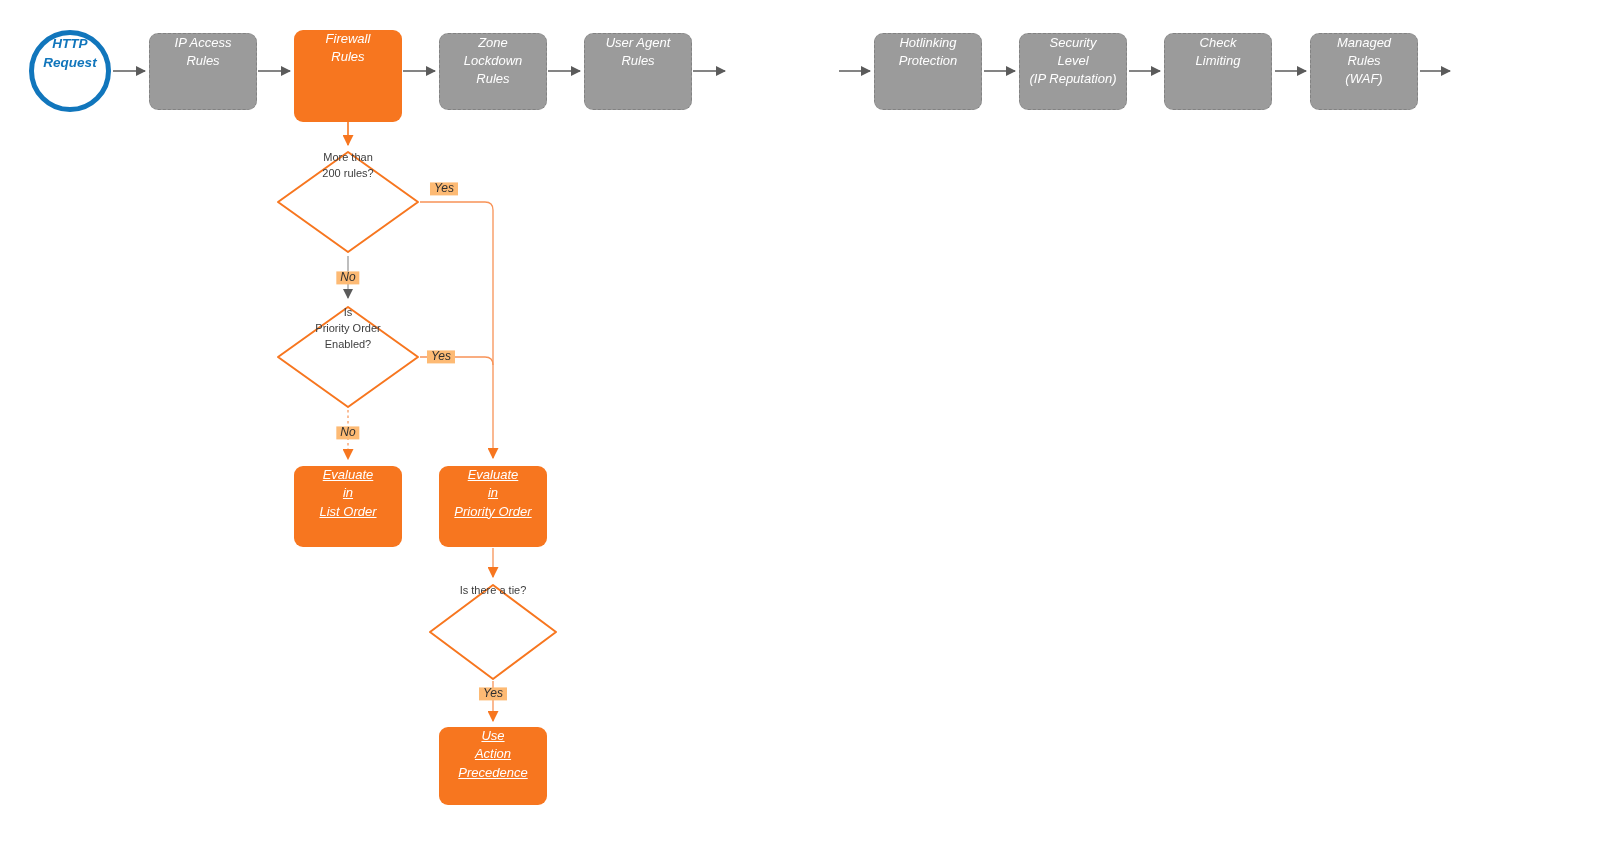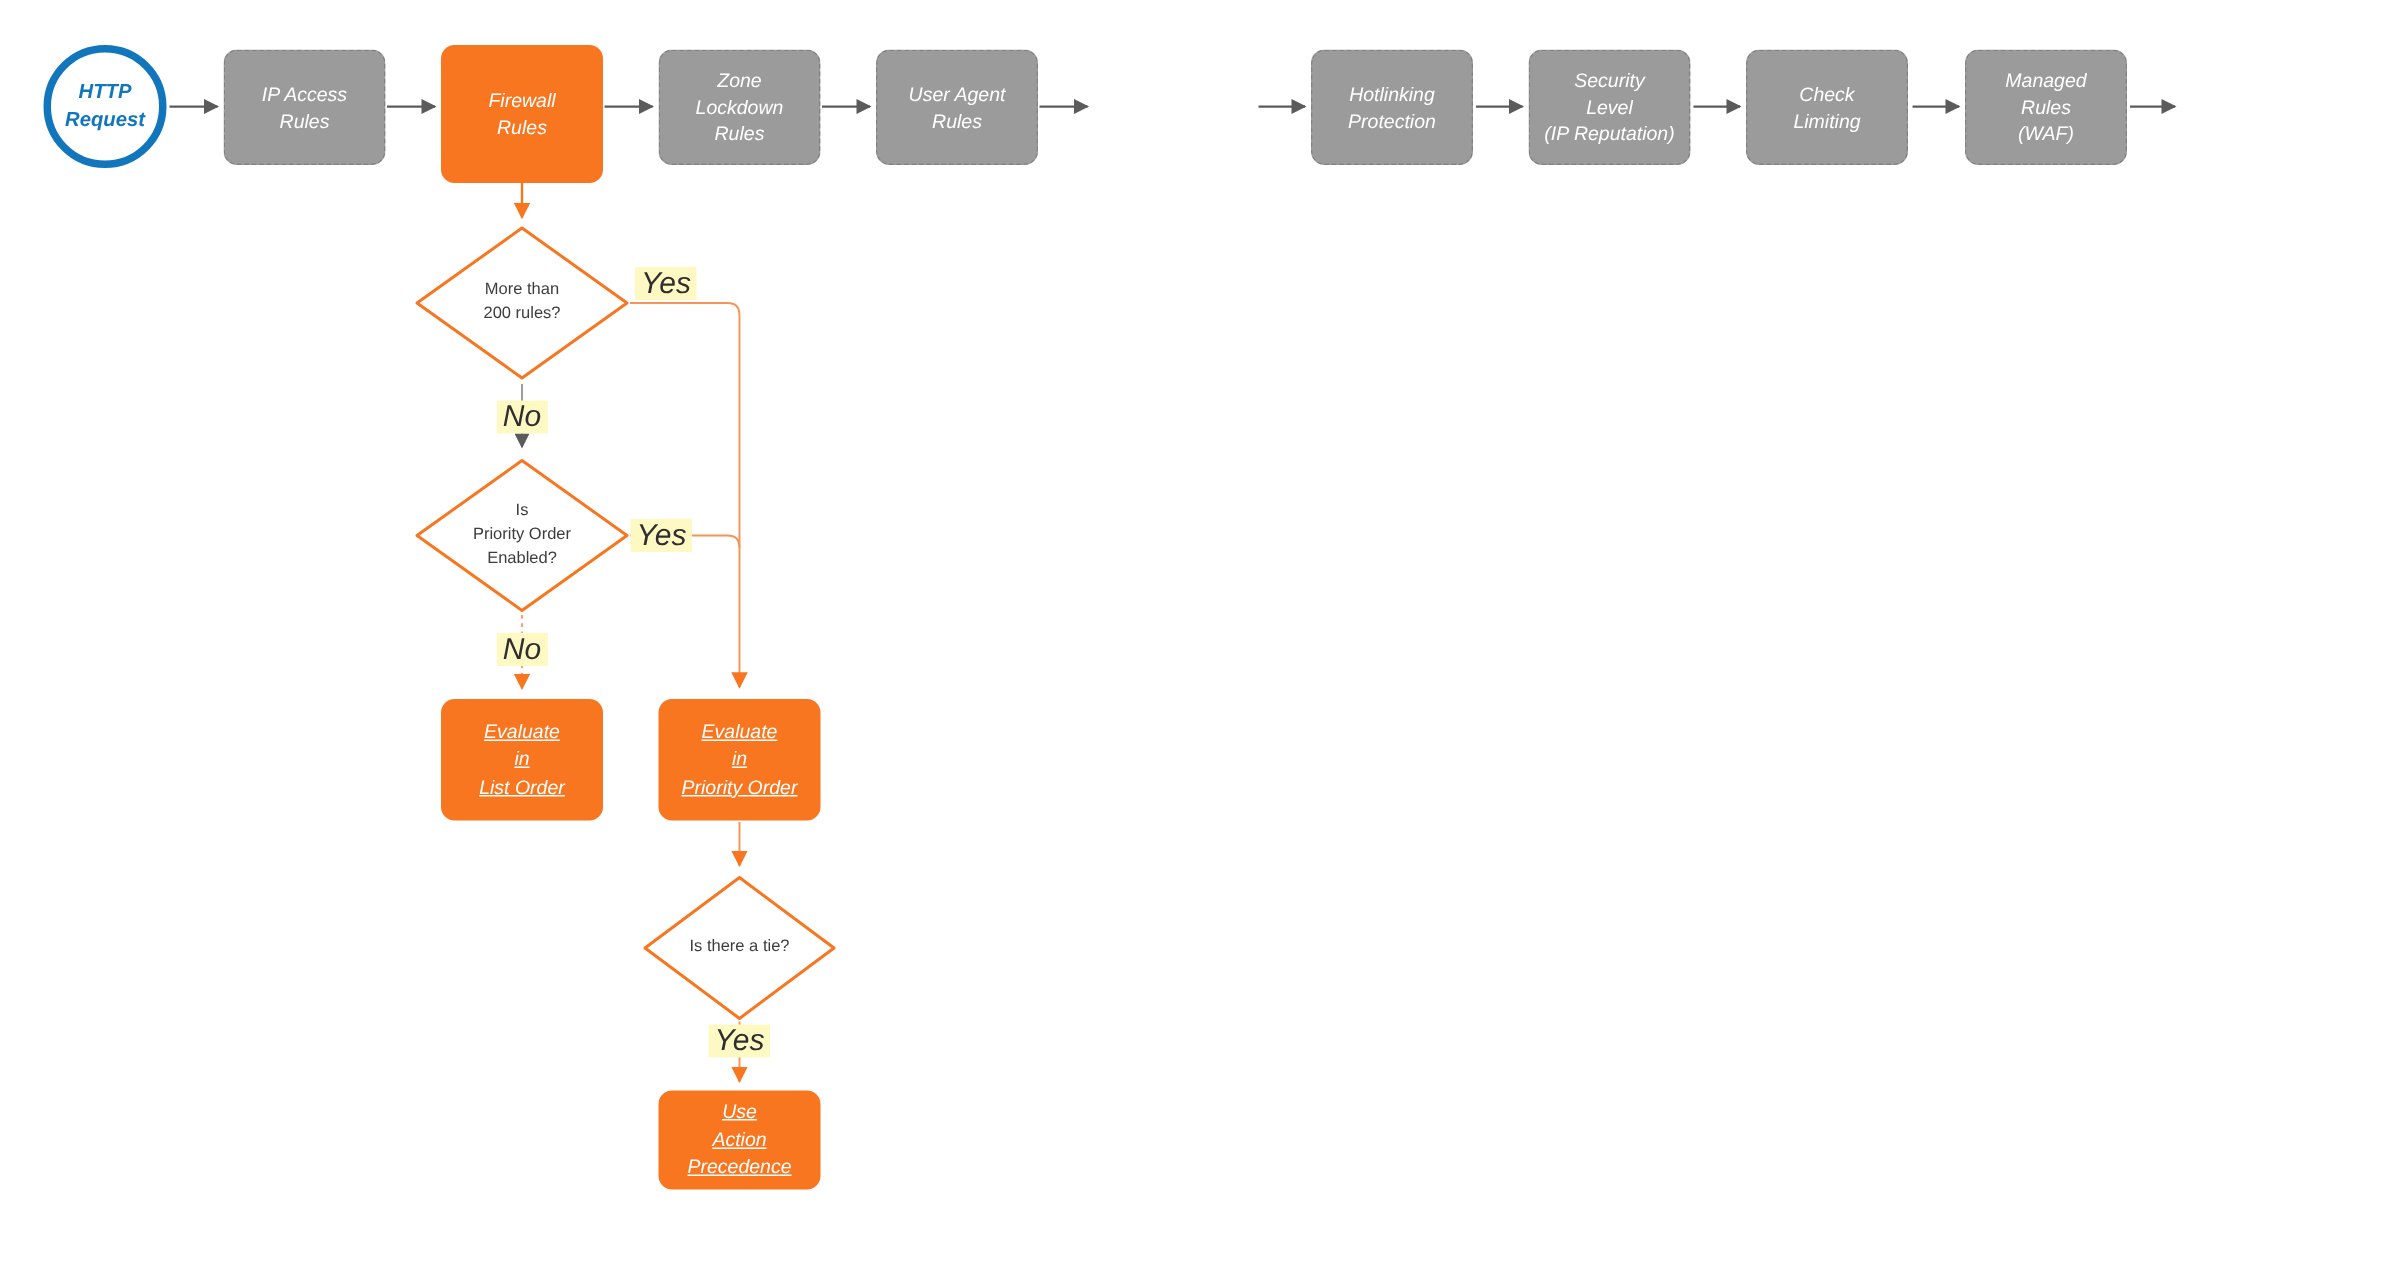--- a/index.html
+++ b/index.html
@@ -2,21 +2,21 @@
 <html style="--orange: #F7761F; --gray: #9B9B9B; --blue_outline: #1176BC; --blue_fill: #0E7CC1; --arrow_dark: #5B5B5B; --text_dark: #3D3D3D;"><head>
 <meta charset="utf-8">
 <style>
   html,body { margin:0; padding:0; background:#ffffff; }
   .canvas {
     position:relative; width:1600px; height:858px; background:#ffffff;
     font-family:"Liberation Sans", sans-serif; overflow:hidden;
   }
   svg.connectors { position:absolute; left:0; top:0; width:1600px; height:858px; }
   .node {
-    position:absolute; display:flex; align-items:center; justify-content:center;
+    position:absolute; display:flex; justify-content:center;
     text-align:center; box-sizing:border-box;
   }
   .lbl { white-space:pre-line; }
   
   .proc {
     width:108px; height:77px; top:33px;
     background:var(--gray,#9B9B9B);
     border:1px dashed rgba(110,110,110,.55);
     border-radius:9px; color:#ffffff; font-style:italic;
     font-size:13px; line-height:1.38;
@@ -44,22 +44,22 @@
     font-size:11px; line-height:1.45;
   }
   
   .obox {
     background:var(--orange,#F7761F); border-radius:9px; color:#ffffff;
     font-style:italic; font-size:13px; line-height:1.42;text-decoration:underline;
   }
   
   .edge-label {
     position:absolute; transform:translate(-50%,-50%);
-    font-style:italic; font-size:20px; color:#2F2F2F;
-    background:#fef9c3; padding:0 4px; line-height:1.1;
+    font-style:italic; font-size:12px; color:#2F2F2F;
+    background:#fdba74; padding:0 4px; line-height:1.1;
   }
 </style>
 </head>
 <body>
 
 <div class="canvas">
 
   <svg class="connectors">
     <defs>
       <marker id="mDark" viewBox="0 0 10 10" refX="9" refY="5" markerWidth="11" markerHeight="10" orient="auto-start-reverse" markerUnits="userSpaceOnUse">
@@ -169,21 +169,21 @@
 Priority Order</div>
   </div>
 
   <div class="node diamond" style="left:428px;top:583px;width:130px;height:98px">
     <svg class="shape" width="130" height="98" viewBox="0 0 130 98">
       <polygon points="65,2 128,49 65,96 2,49" fill="#ffffff" stroke="#F7761F" stroke-width="2" stroke-linejoin="round"></polygon>
     </svg>
     <div class="lbl dlbl">Is there a tie?</div>
   </div>
 
-  <div class="node obox" style="left:439px;top:727px;width:108px;height:66px">
+  <div class="node obox" style="left:439px;top:727px;width:108px;height:78px">
     <div class="lbl">Use
 Action
 Precedence</div>
   </div>
 
   <div class="edge-label" style="left:444px;top:189px">Yes</div>
   <div class="edge-label" style="left:348px;top:278px">No</div>
   <div class="edge-label" style="left:441px;top:357px">Yes</div>
   <div class="edge-label" style="left:348px;top:433px">No</div>
   <div class="edge-label" style="left:493px;top:694px">Yes</div>

